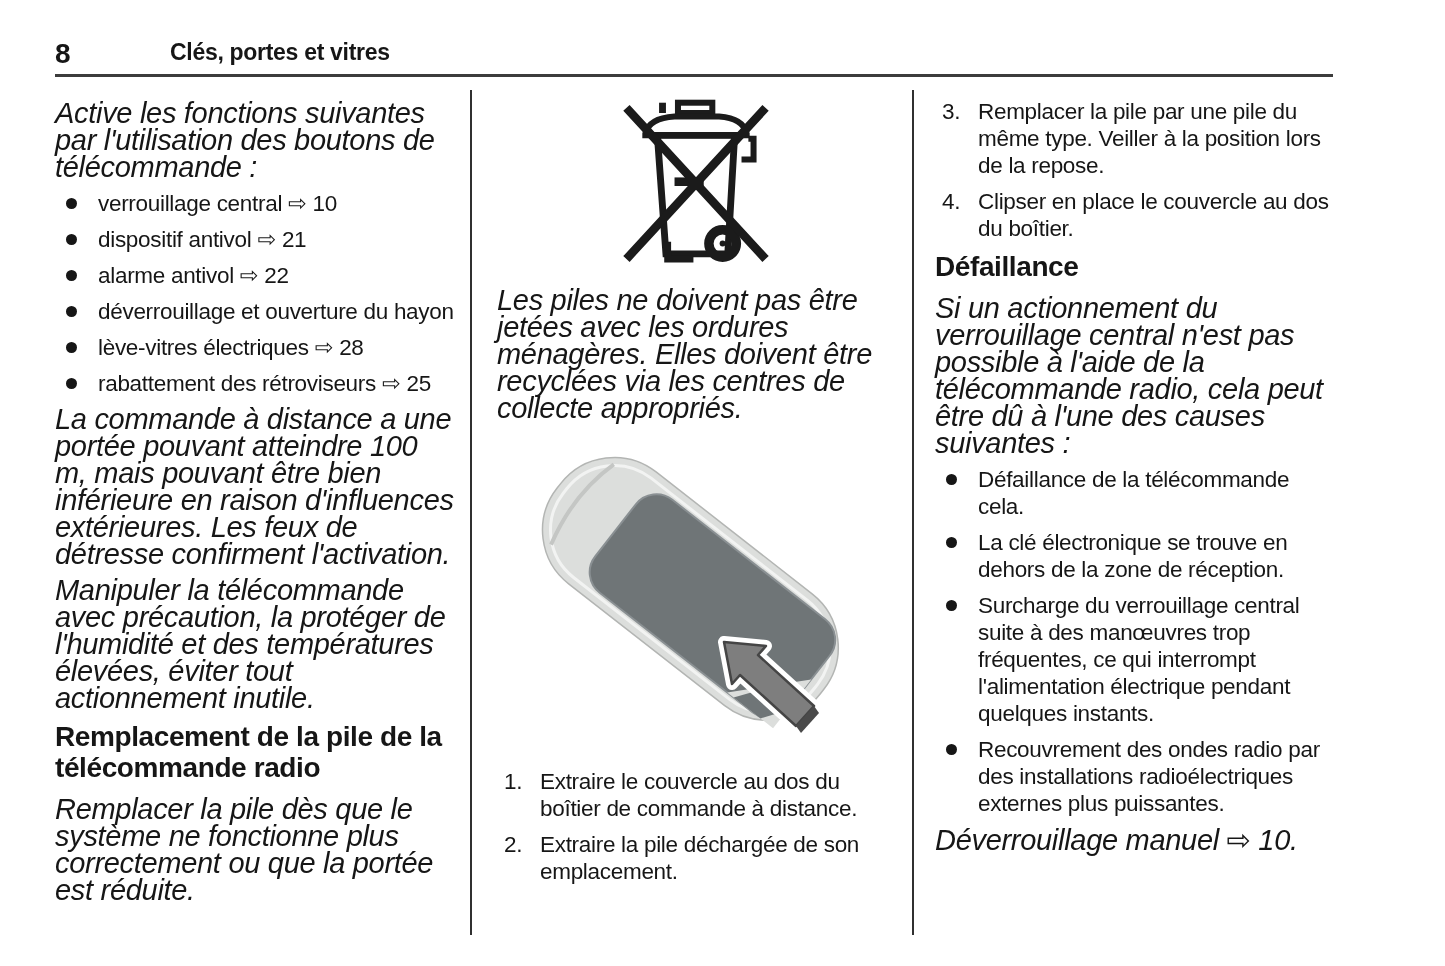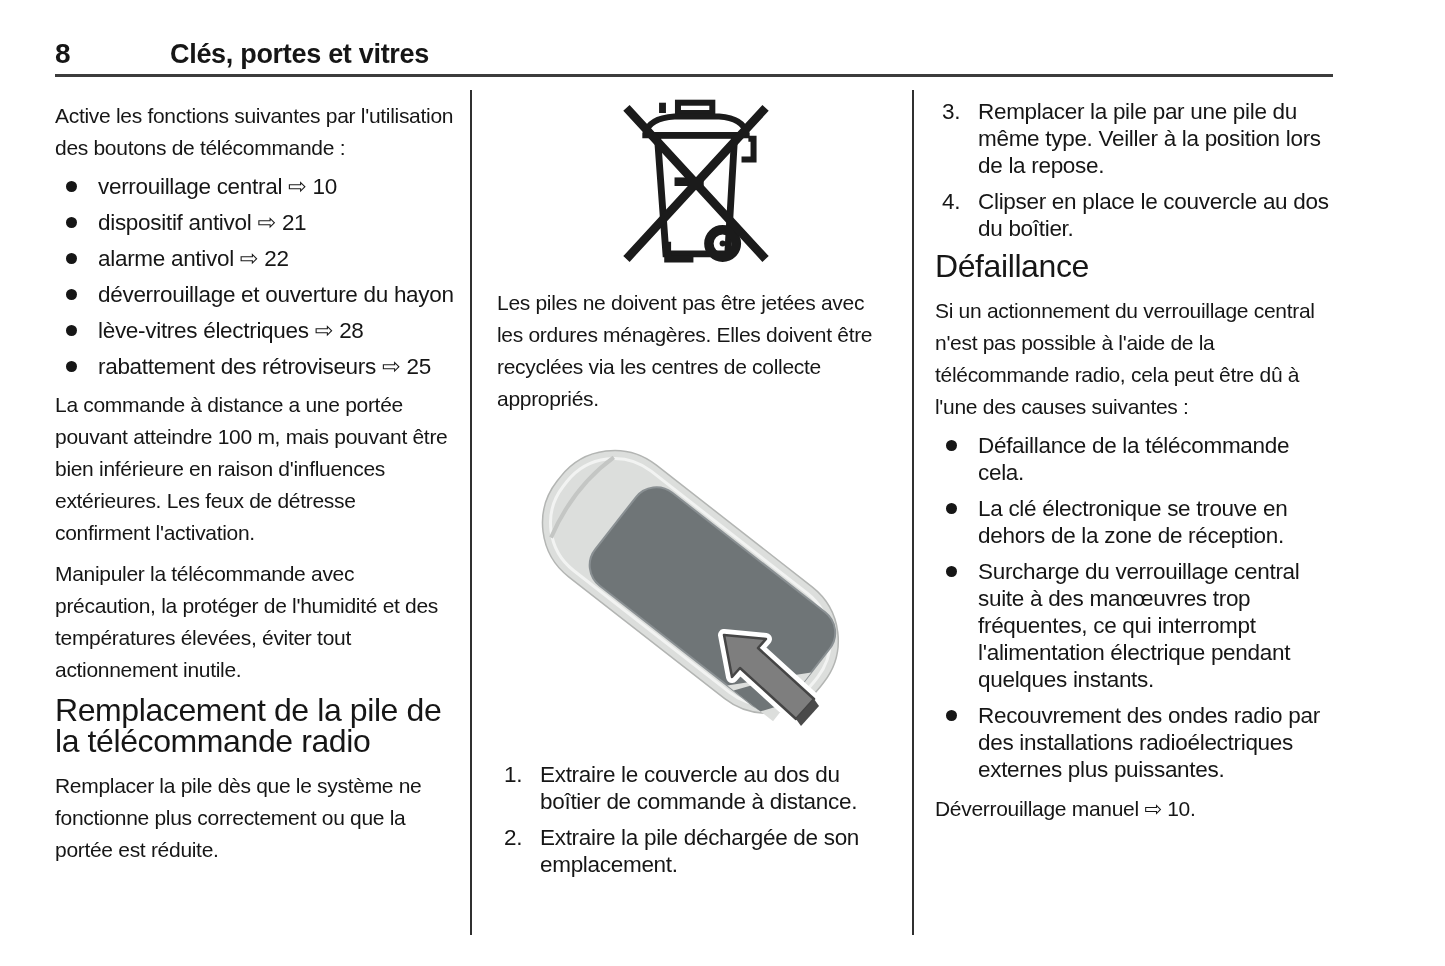--- a/index.html
+++ b/index.html
@@ -3,31 +3,31 @@
 <meta charset="utf-8">
 <style>
   html,body{margin:0;padding:0;}
   body{
     width:1445px;height:966px;background:#ffffff;position:relative;overflow:hidden;
     font-family:"Liberation Sans","DejaVu Sans",sans-serif;color:#161616;
     -webkit-font-smoothing:antialiased;
   }
   .page{position:absolute;inset:0;}
   .page-num{position:absolute;left:55px;top:38px;font-size:28px;font-weight:bold;}
-  .chapter{position:absolute;left:170px;top:39px;font-size:27px;font-weight:bold;letter-spacing:-0.3px;}
+  .chapter{position:absolute;left:170px;top:39px;font-size:23px;font-weight:bold;letter-spacing:-0.3px;}
   .rule{position:absolute;top:74px;left:55px;width:1278px;height:3px;background:#3c3c3c;}
   .vline{position:absolute;top:90px;height:845px;width:2px;background:#303030;}
   .vline.v1{left:470px;}
   .vline.v2{left:912px;}
   .col{position:absolute;top:100px;}
   .col1{left:55px;width:400px;}
   .col2{left:497px;width:398px;top:95px;}
   .col3{left:935px;width:400px;top:98px;}
-  p{font-size:21px;line-height:32px;letter-spacing:-0.3px;margin:0 0 9px;}
-  h2{font-size:32px;line-height:31px;font-weight:normal;letter-spacing:-0.4px;margin:8px 0 13px;}
+  p{font-size:29px;line-height:27px;letter-spacing:-0.3px;margin:0 0 9px;font-style:italic;}
+  h2{font-size:28px;line-height:31px;font-weight:bold;letter-spacing:-0.4px;margin:8px 0 13px;}
   ul.dots{list-style:none;margin:0 0 9px;padding:0;}
   ul.dots li{position:relative;padding-left:43px;margin:0 0 9px;font-size:22.5px;line-height:27px;letter-spacing:-0.3px;}
   ul.dots li::before{content:"";position:absolute;left:11px;top:8px;width:11px;height:11px;border-radius:50%;background:#161616;}
   ol.steps{list-style:none;margin:0 0 9px;padding:0;}
   ol.steps li{position:relative;padding-left:43px;margin:0 0 9px;font-size:22.5px;line-height:27px;letter-spacing:-0.3px;}
   .step-num{position:absolute;left:7px;top:0;}
   .weee-wrap{display:flex;justify-content:center;margin:0 0 22px;}
   .fob-wrap{margin:14px 0 16px;margin-left:-2px;}
   .footer-line{margin-top:10px;}
 </style>

